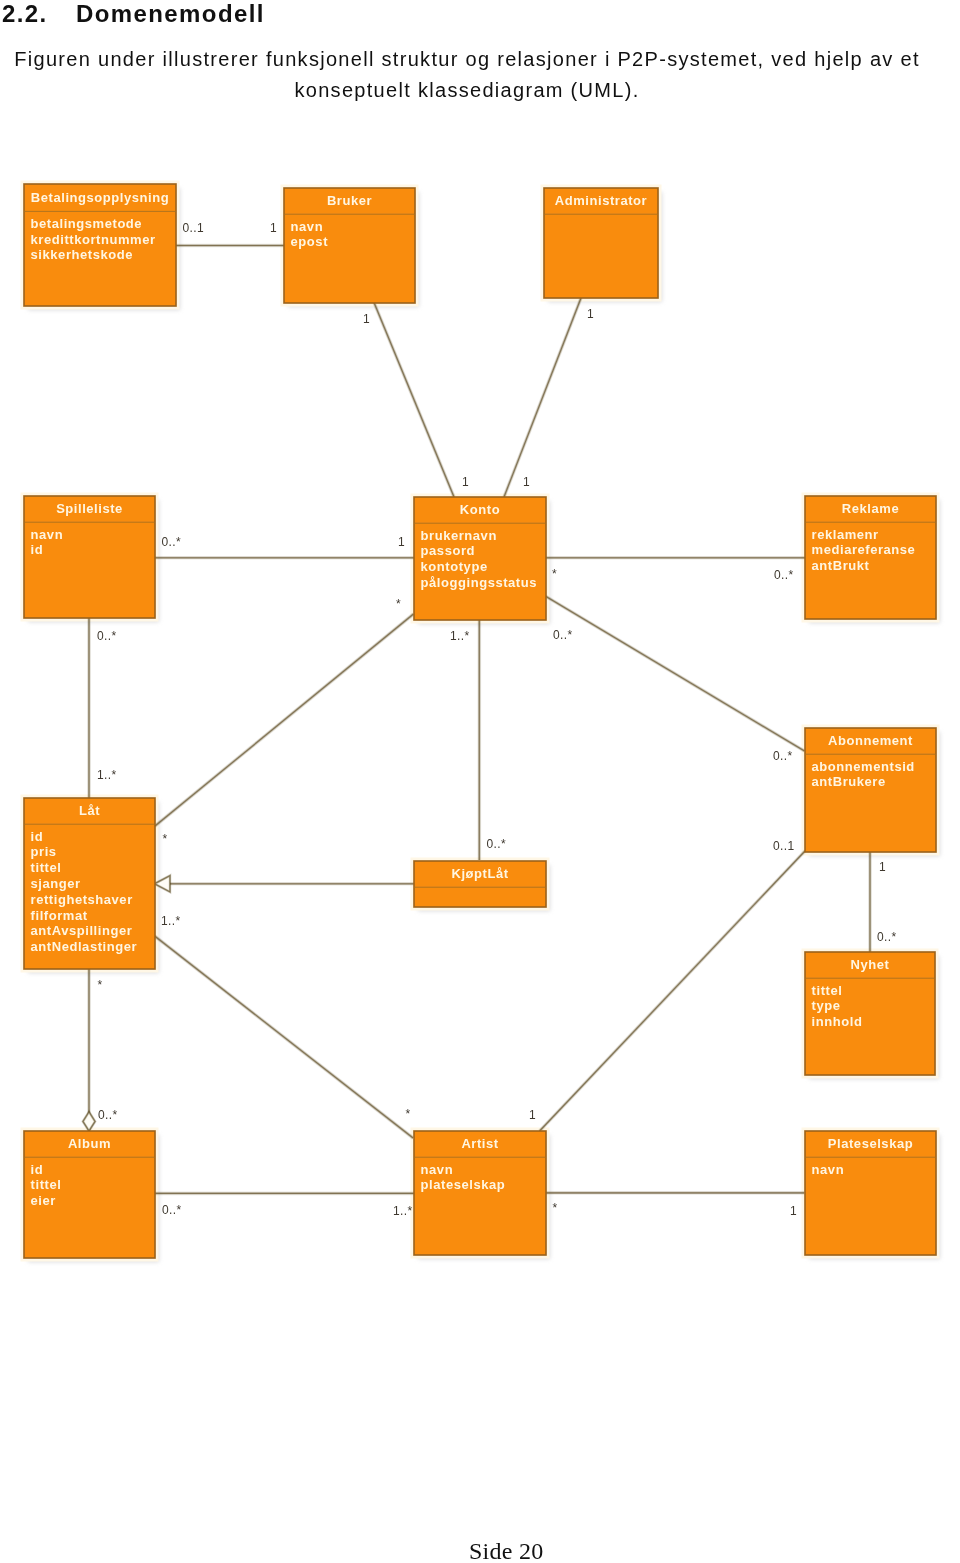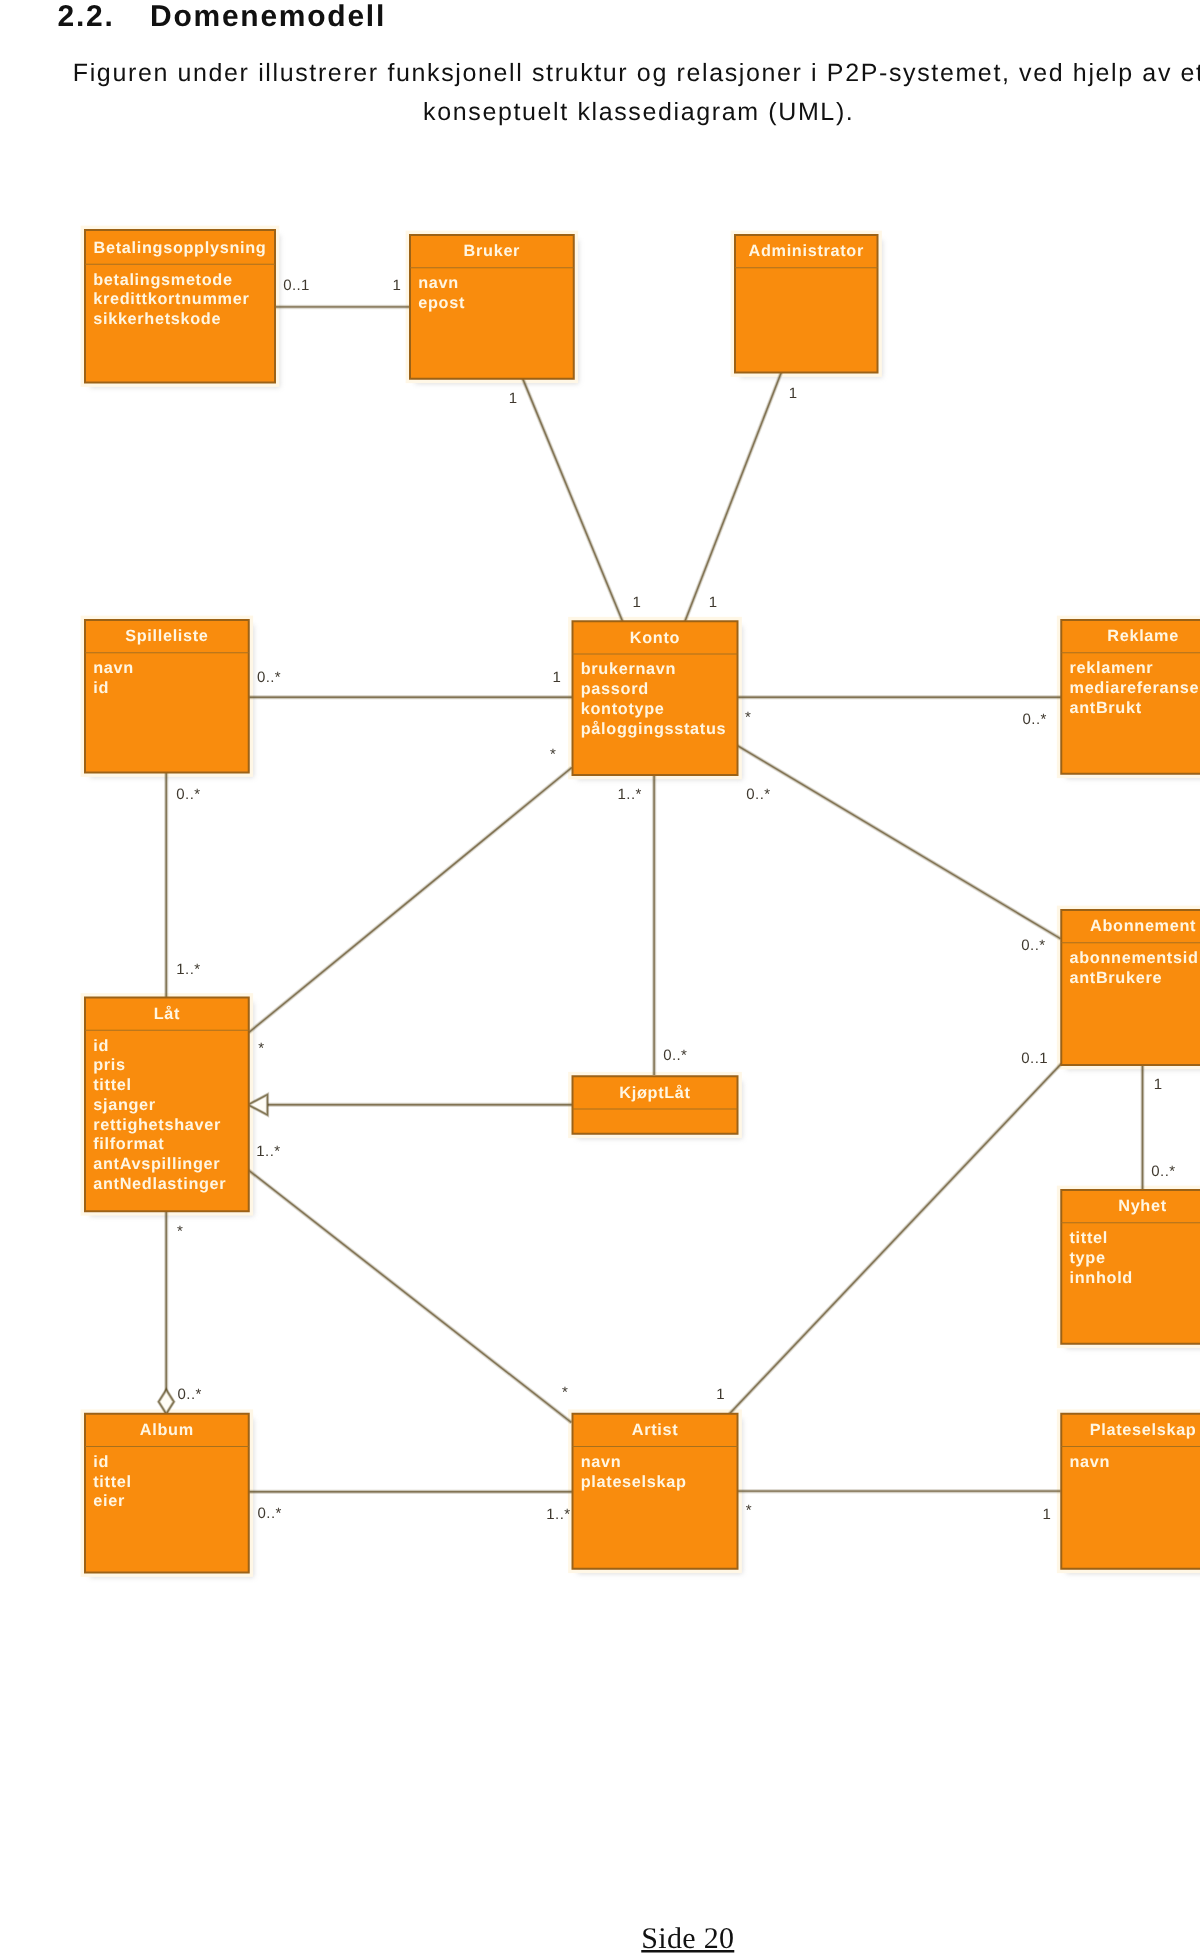--- a/index.html
+++ b/index.html
@@ -1,22 +1,22 @@
 <!DOCTYPE html>
 <html><head>
 <meta charset="utf-8">
 <title>Domenemodell</title>
 <style>
   html,body{margin:0;padding:0;}
   body{width:960px;height:1563px;background:#ffffff;font-family:"Liberation Sans",sans-serif;position:relative;overflow:hidden;}
-  .page{position:relative;width:796px;height:1563px;margin-left:44px;}
+  .page{position:relative;width:796px;height:1563px;}
   #heading{position:absolute;left:2px;top:0px;font-size:24px;font-weight:bold;color:#111;letter-spacing:1.4px;white-space:nowrap;}
   #heading .num{display:inline-block;width:74px;}
   #para{position:absolute;left:2px;top:44px;width:930px;font-size:20px;line-height:31px;letter-spacing:1.3px;color:#111;text-align:center;}
-  #footer{position:absolute;left:469px;top:1539px;font-family:"Liberation Serif",serif;font-size:24px;letter-spacing:0.25px;line-height:24px;color:#111;text-decoration:underline;}
+  #footer{position:absolute;left:469px;top:1539px;font-family:"Liberation Serif",serif;font-size:24px;letter-spacing:0.25px;line-height:24px;color:#111;}
   #diagram{position:absolute;left:0;top:0;width:960px;height:1563px;}
 </style>
 </head>
 <body>
 
 <div class="page">
   <div id="heading">
     <span class="num">2.2.</span><span>Domenemodell</span>
   </div>
   <div id="para">Figuren under illustrerer funksjonell struktur og relasjoner i P2P-systemet, ved hjelp av et konseptuelt klassediagram (UML).</div>

